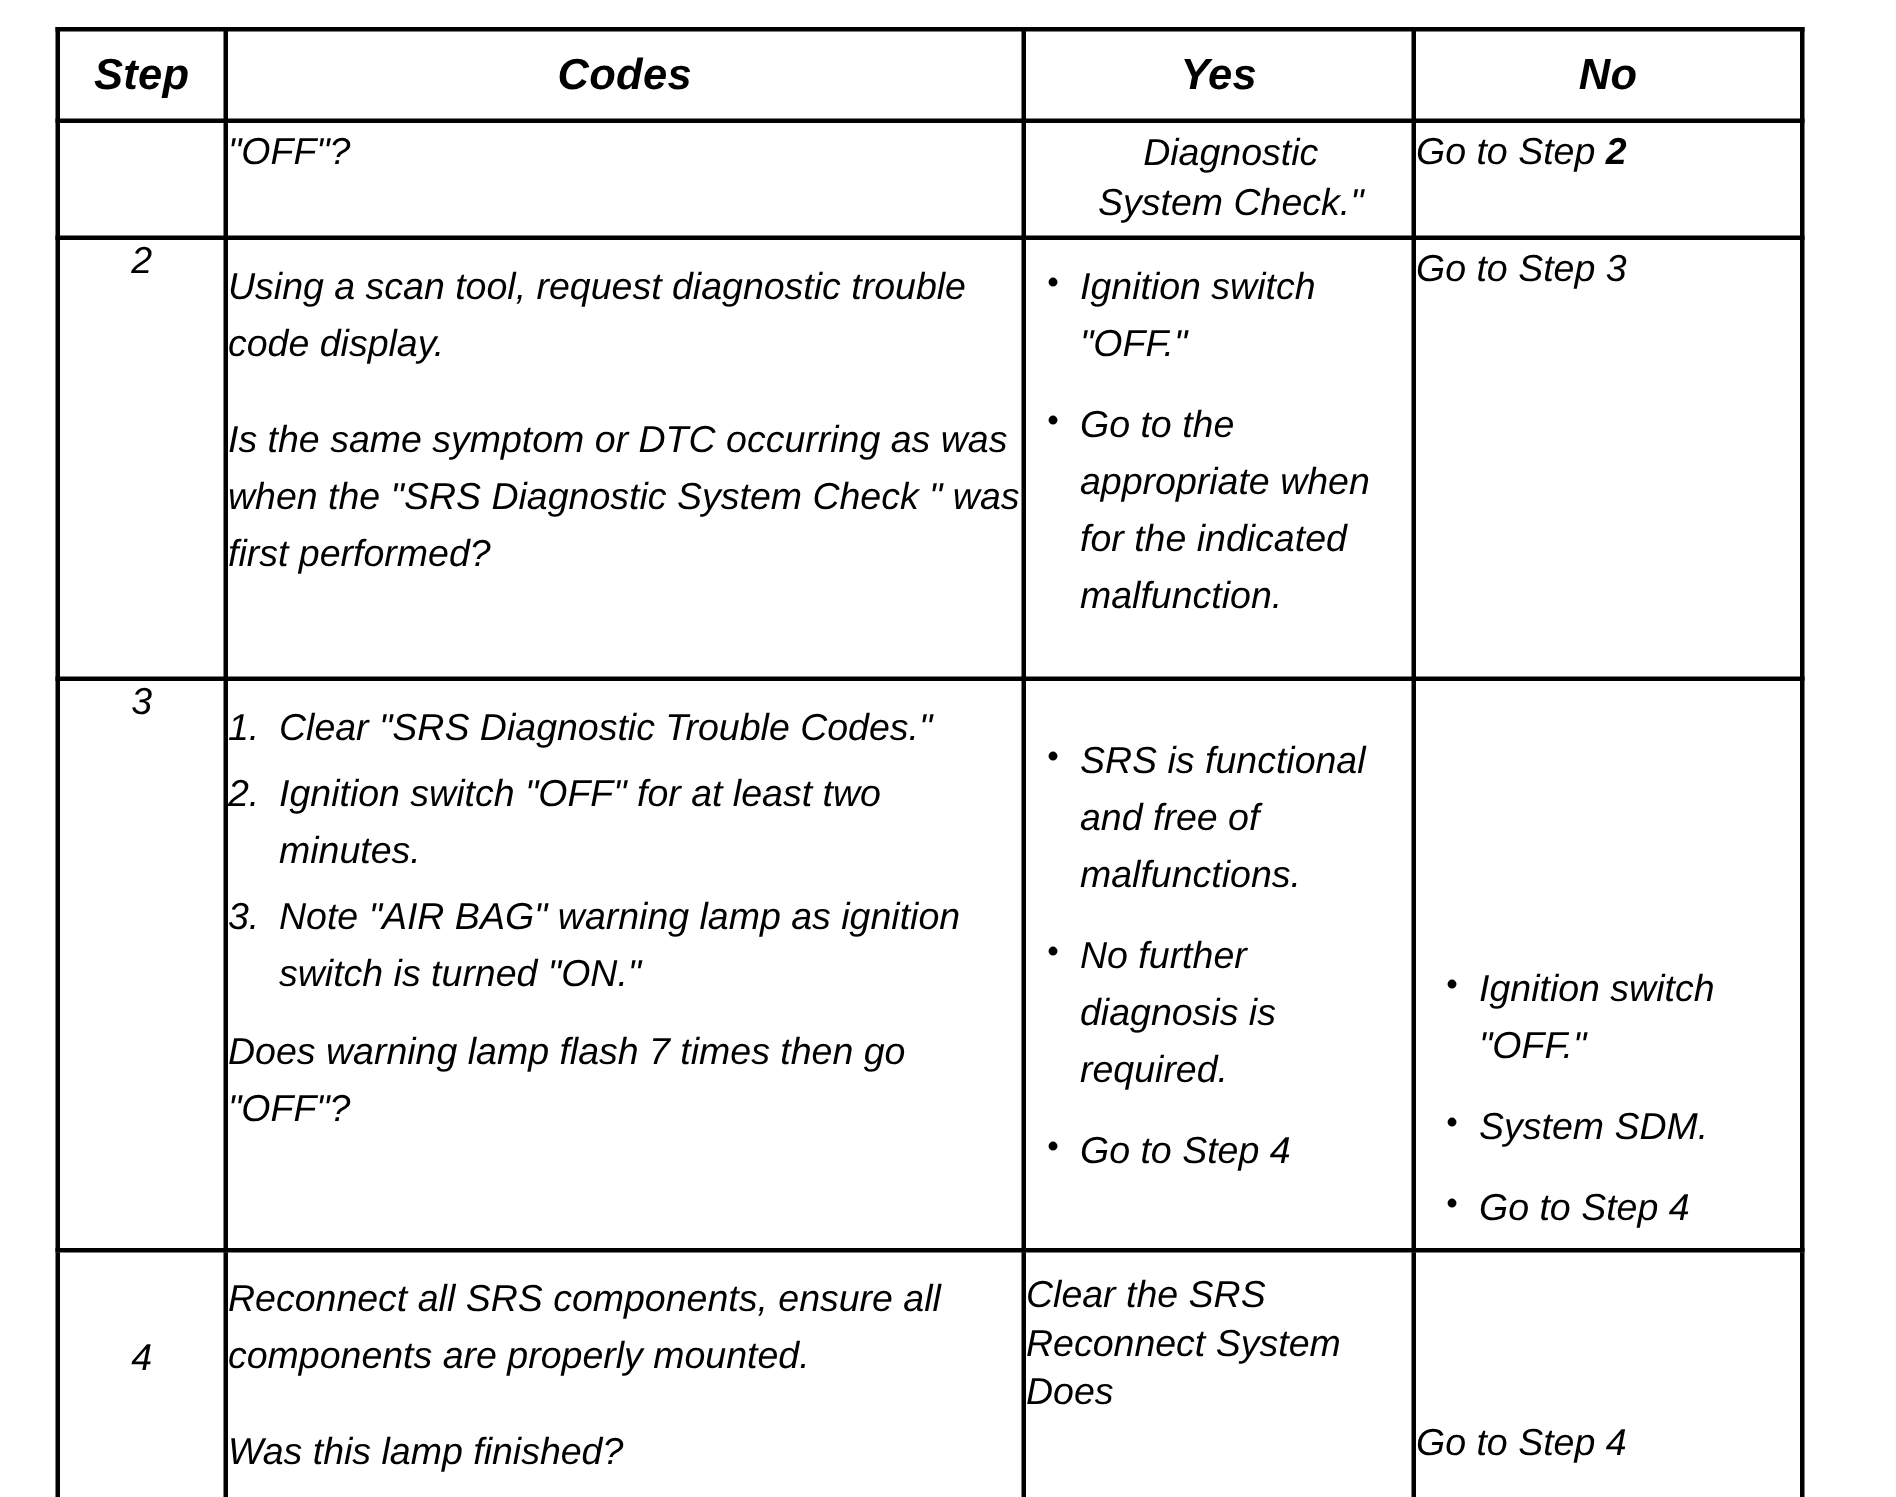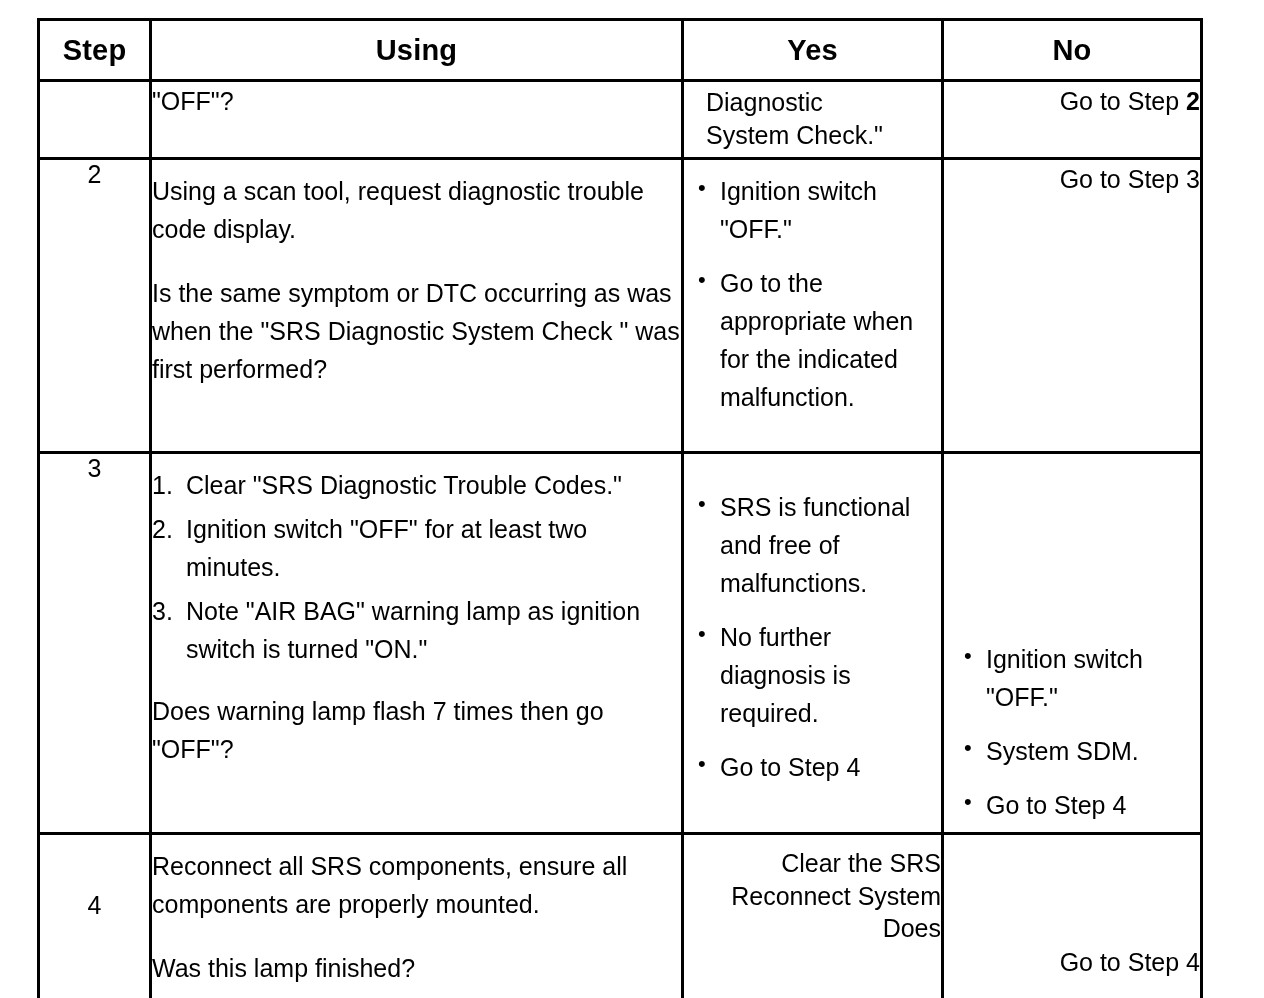--- a/index.html
+++ b/index.html
@@ -13,20 +13,21 @@
     font-family: "Liberation Sans", sans-serif;
     color: #000000;
     overflow: hidden;
   }
 
   .sheet {
     position: relative;
     width: 1264px;
     height: 998px;
     background: #ffffff;
+    font-style: italic;
   }
 
   table.diag {
     position: absolute;
     left: 37px;
     top: 18px;
     width: 1163px;
     border-collapse: collapse;
     table-layout: fixed;
     background: #ffffff;
@@ -57,21 +58,21 @@
   }
 
   
   .cell {
     font-size: 25px;
     line-height: 1.52;
     box-sizing: border-box;
   }
 
   .pad-l { padding: 8px 10px 10px 14px; }
-  .pad-c { padding: 8px 8px 10px 8px; text-align: right; }
+  .pad-c { padding: 8px 8px 10px 8px; text-align: left; }
 
   
   td.stepnum {
     text-align: center;
     font-size: 25px;
   }
   .stepnum-inner { display: block; }
 
   
   .para { margin: 0 0 0 0; }
@@ -124,38 +125,38 @@
     <colgroup>
       <col class="c-step">
       <col class="c-action">
       <col class="c-yes">
       <col class="c-no">
     </colgroup>
 
     <thead>
       <tr class="hdr">
         <th>Step</th>
-        <th>Using</th>
+        <th>Codes</th>
         <th>Yes</th>
         <th>No</th>
       </tr>
     </thead>
 
     <tbody>
 
       <tr style="height:64px;">
         <td class="stepnum vmid">
           <span class="stepnum-inner"></span>
         </td>
 
         <td class="cell pad-l vmid">
           <div class="para">"OFF"?</div>
         </td>
 
-        <td class="cell vmid" style="padding:4px 6px 6px 22px;">
+        <td class="cell vmid" style="padding:4px 6px 6px 22px;text-align:center;">
           <div class="tight">Diagnostic</div>
           <div class="tight">System Check."</div>
         </td>
 
         <td class="cell pad-c vmid">
           <span>Go to Step </span><span class="b">2</span>
         </td>
       </tr>
 
       <tr style="height:294px;">
@@ -200,21 +201,21 @@
             </li>
             <li>
               <span class="num">2.</span>
               <span>Ignition switch "OFF" for at least two minutes.</span>
             </li>
             <li>
               <span class="num">3.</span>
               <span>Note "AIR BAG" warning lamp as ignition switch is turned "ON."</span>
             </li>
           </ol>
-          <div class="para" style="margin-top:24px;">Does warning lamp flash 7 times then go "OFF"?</div>
+          <div class="para" style="margin-top:14px;">Does warning lamp flash 7 times then go "OFF"?</div>
         </td>
 
         <td class="cell vtop" style="padding:34px 8px 8px 10px;">
           <ul class="blist">
             <li>
               <span class="bul">•</span>
               <span>SRS is functional and free of malfunctions.</span>
             </li>
             <li>
               <span class="bul">•</span>

